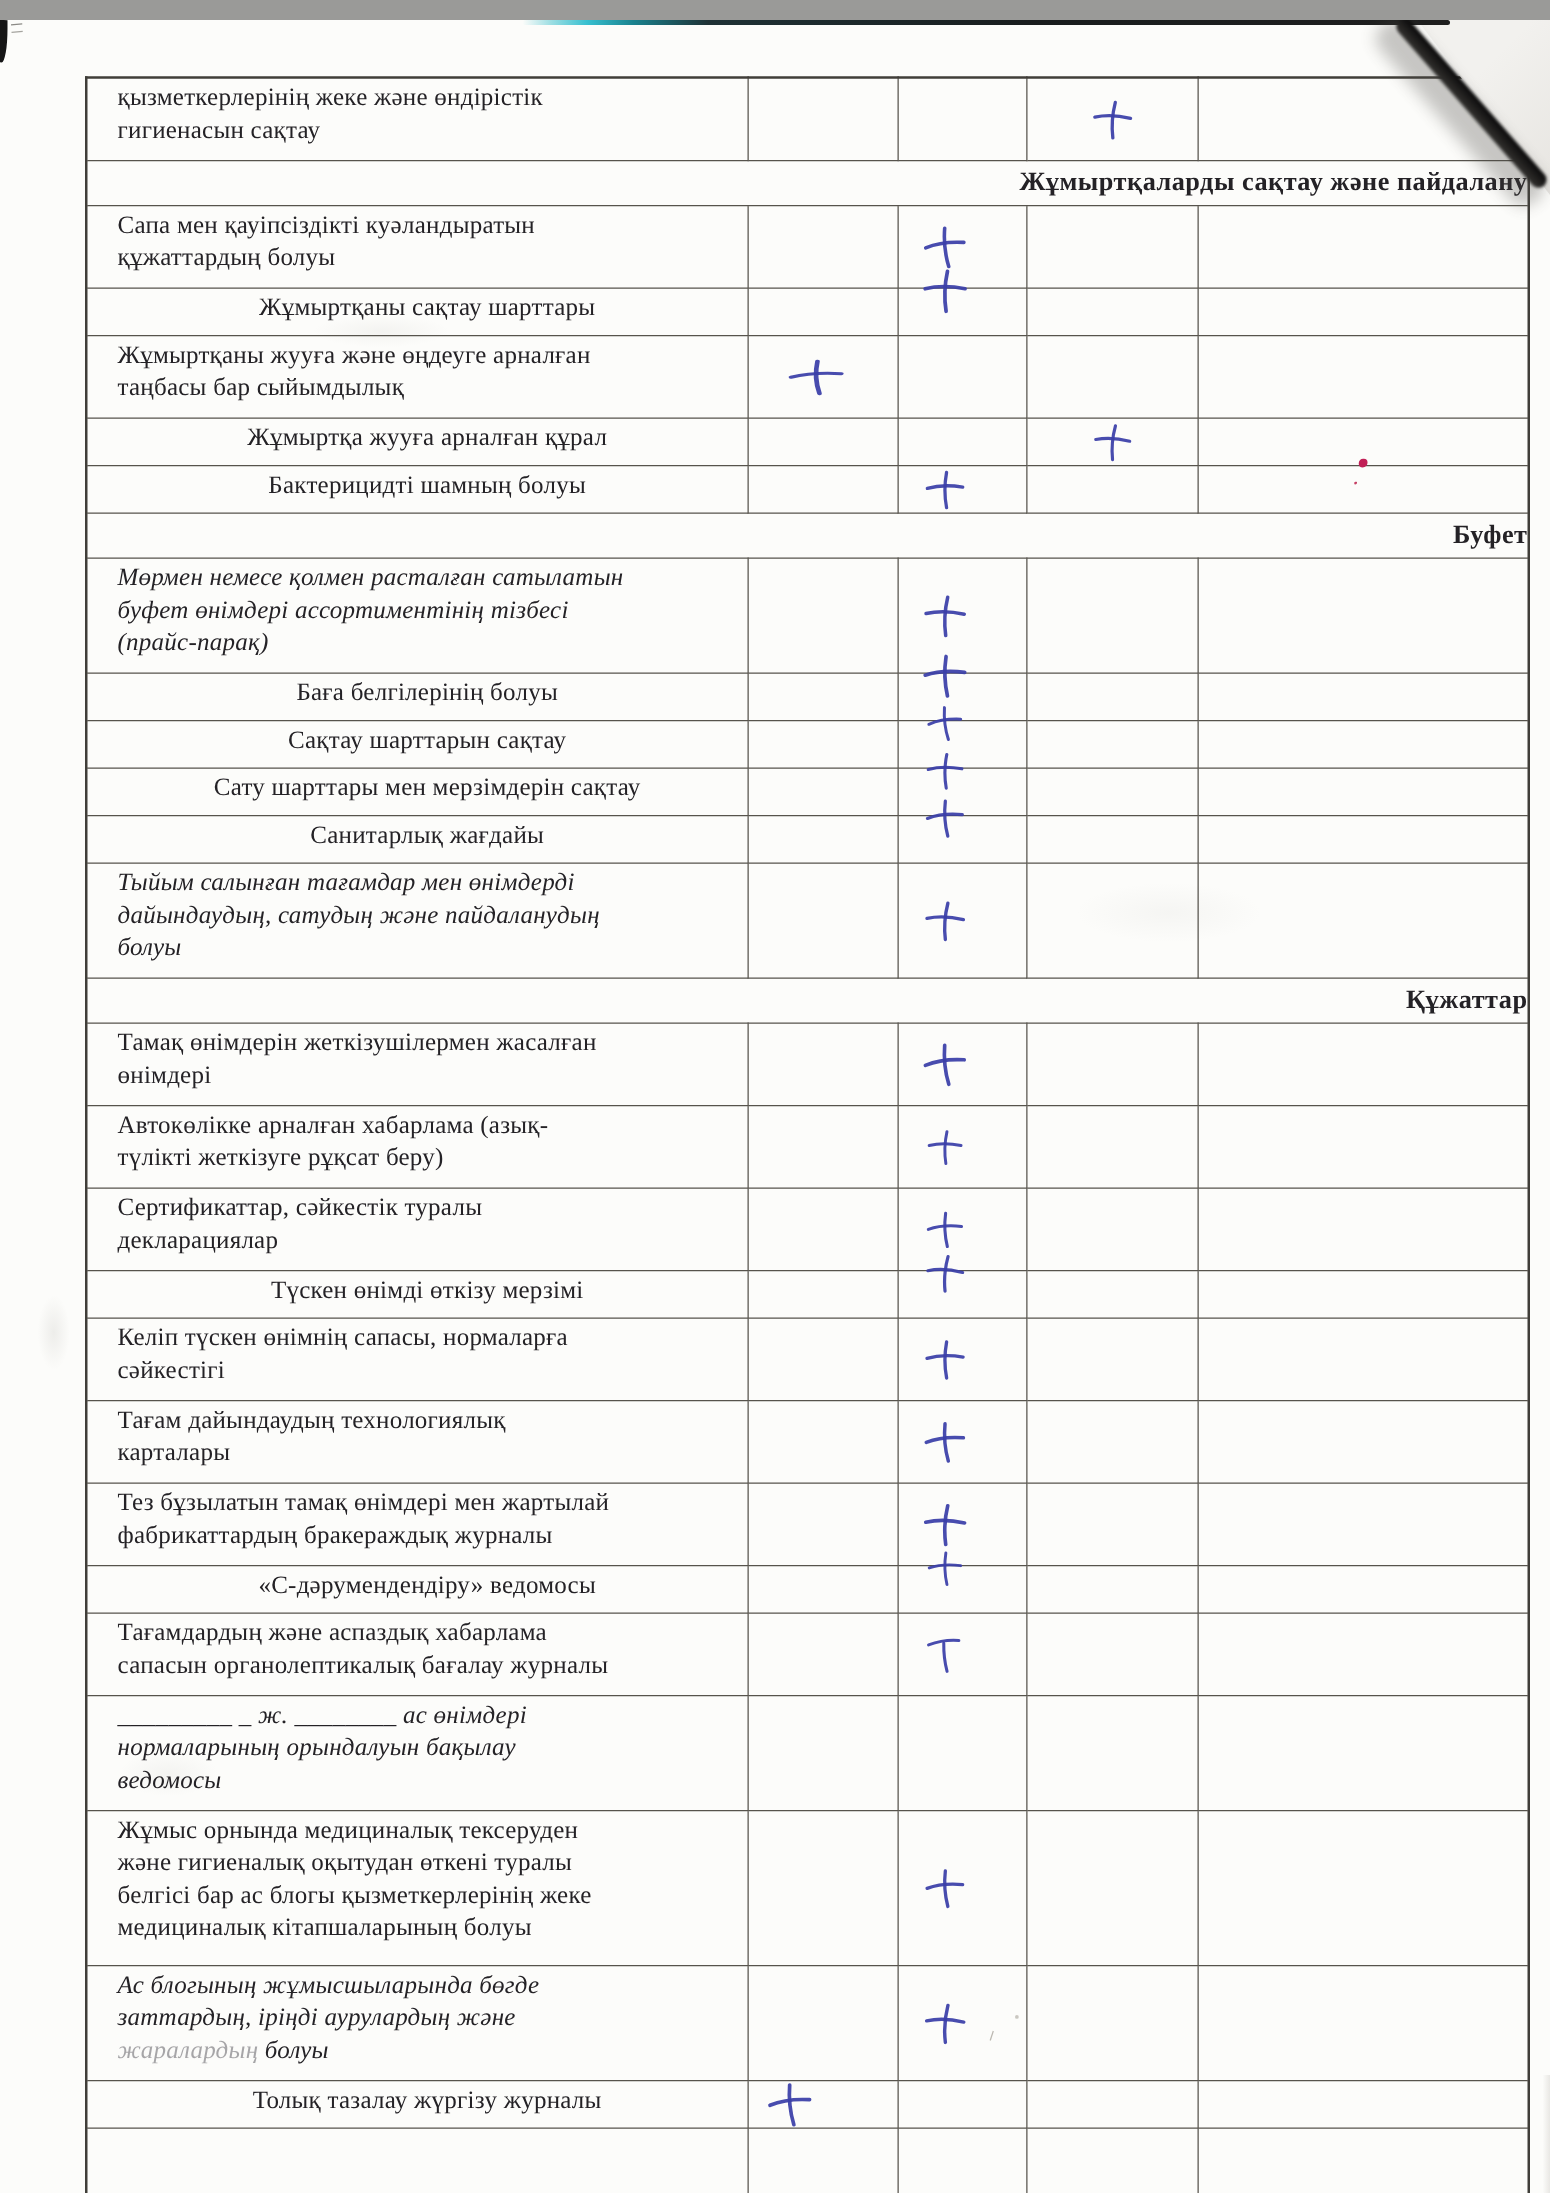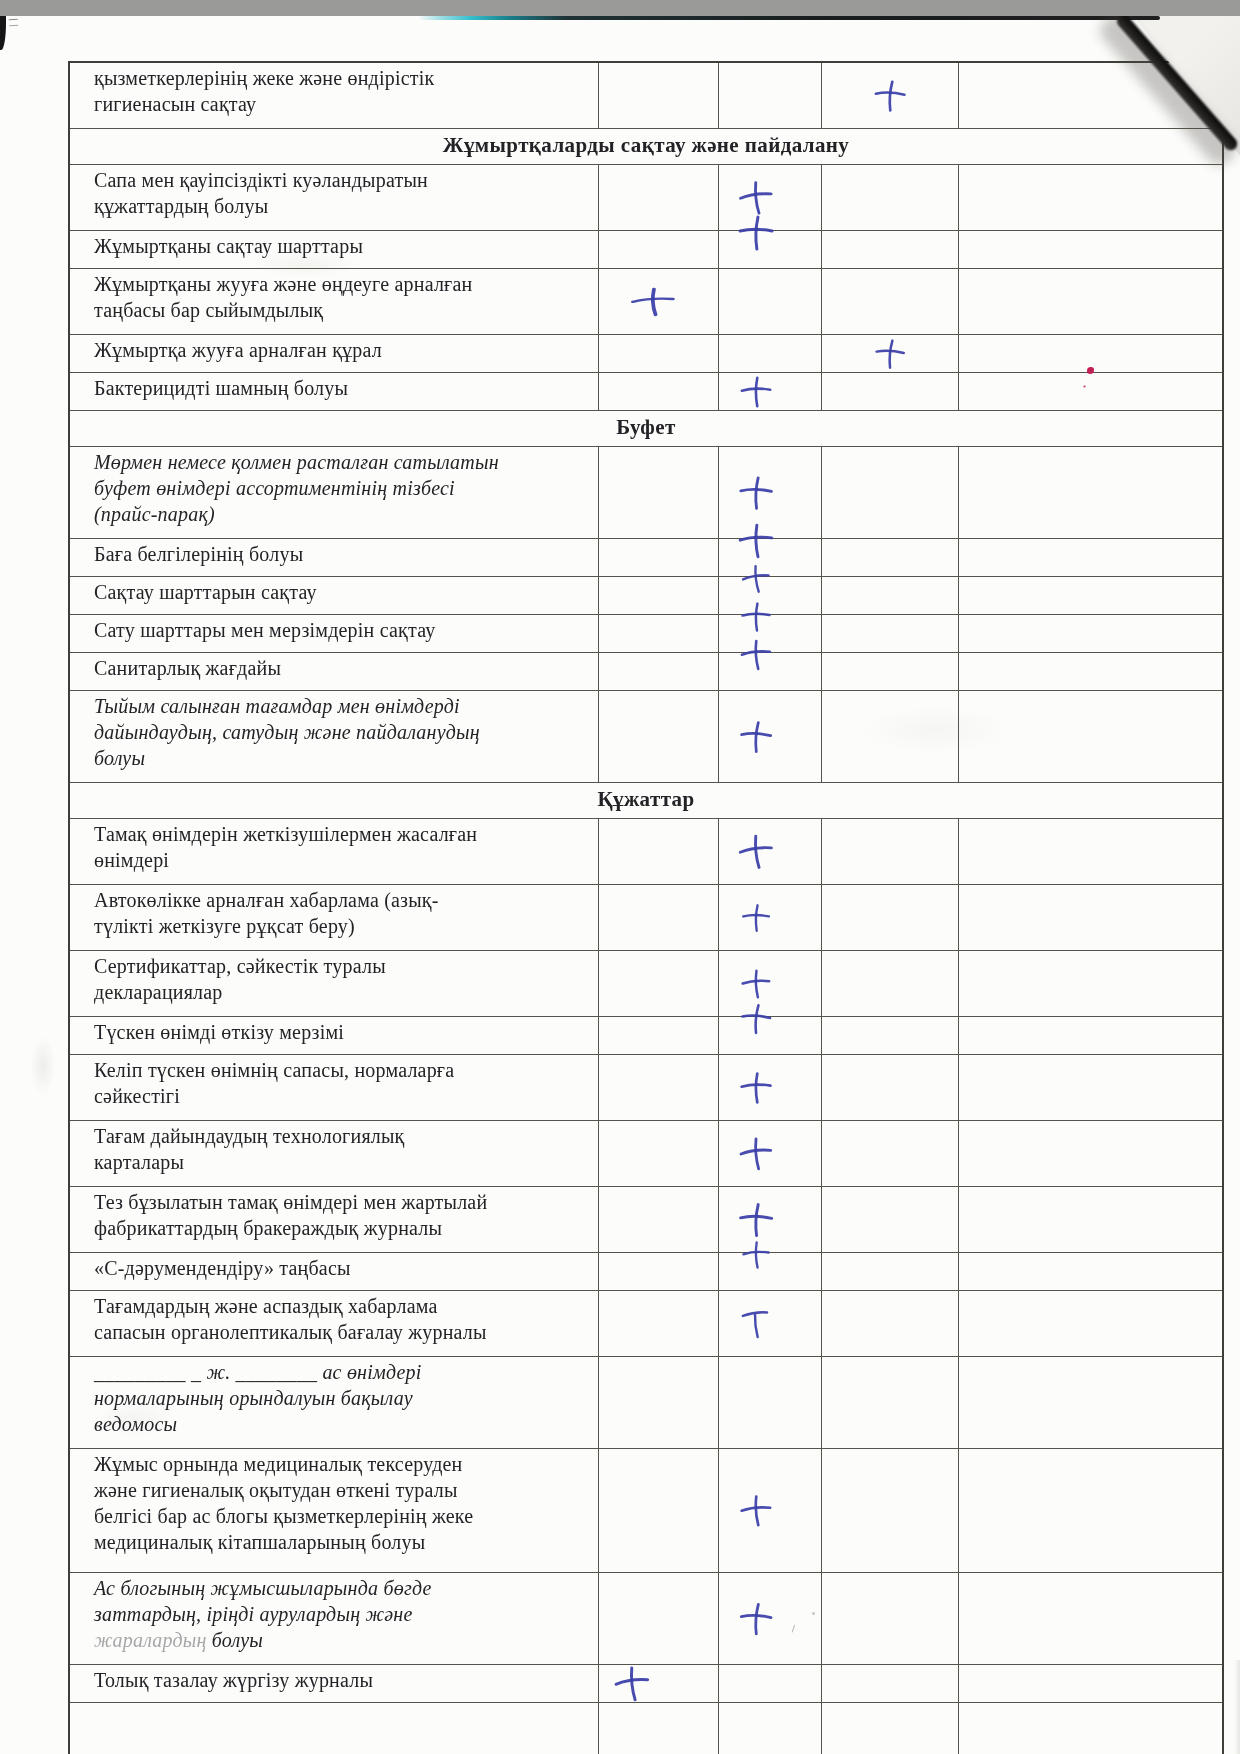--- a/index.html
+++ b/index.html
@@ -86,24 +86,24 @@
     border:1.5px solid #56534c;
     vertical-align:top;
     overflow:visible;
   }
   table.checklist{border:2px solid #403e39;}
   td.c-text{
     padding:2px 8px 3px 24px;
     font-size:20px;line-height:26px;letter-spacing:.2px;
   }
   td.c-text .ln{white-space:nowrap;}
-  tr.h1 td{height:32px;} tr.h2 td{height:60px;}
+  tr.h1 td{height:32px;text-align:center;} tr.h2 td{height:60px;}
   tr.h3 td{height:86px;font-style:italic;} tr.h4 td{height:118px;}
   tr.section-row td{
-    height:35px;text-align:center;font-weight:bold;
+    height:35px;text-align:right;font-weight:bold;
     font-size:21px;line-height:33px;letter-spacing:.4px;padding:0;
   }
   td.c-chk{position:relative;}
   .markwrap{
     position:absolute;left:0;top:0;right:0;bottom:0;
     display:flex;align-items:center;justify-content:center;
     pointer-events:none;
   }
   td.chk-A .markwrap{padding-right:52px;}
   td.chk-A.wide .markwrap{padding-right:10px;}
@@ -452,21 +452,21 @@
                 <path d="M4,18 C12,15.5 22,15 32,16.5" fill="none" stroke="#3a3ea8" stroke-width="2.6" stroke-linecap="round" opacity="0.93"></path>
                 <path d="M19,5 C17.5,14 17.6,24 19.5,33" fill="none" stroke="#3a3ea8" stroke-width="2.6" stroke-linecap="round" opacity="0.93"></path>
               </svg>
             </div>
           </td>
           <td class="c-chk chk-C"></td>
           <td class="c-chk chk-D"></td>
         </tr>
         <tr class="h1">
           <td class="c-text">
-            <div class="ln">«С-дәрумендендіру» таңбасы</div>
+            <div class="ln">«С-дәрумендендіру» ведомосы</div>
           </td>
           <td class="c-chk chk-A"></td>
           <td class="c-chk chk-B high">
             <div class="markwrap">
               <svg width="36" height="38" viewBox="0 0 36 38" style="transform: rotate(-1deg) scale(0.9);">
                 <path d="M4,18 C12,15.5 22,15 32,16.5" fill="none" stroke="#3a3ea8" stroke-width="2.6" stroke-linecap="round" opacity="0.93"></path>
                 <path d="M19,5 C17.5,14 17.6,24 19.5,33" fill="none" stroke="#3a3ea8" stroke-width="2.6" stroke-linecap="round" opacity="0.93"></path>
               </svg>
             </div>
           </td>

